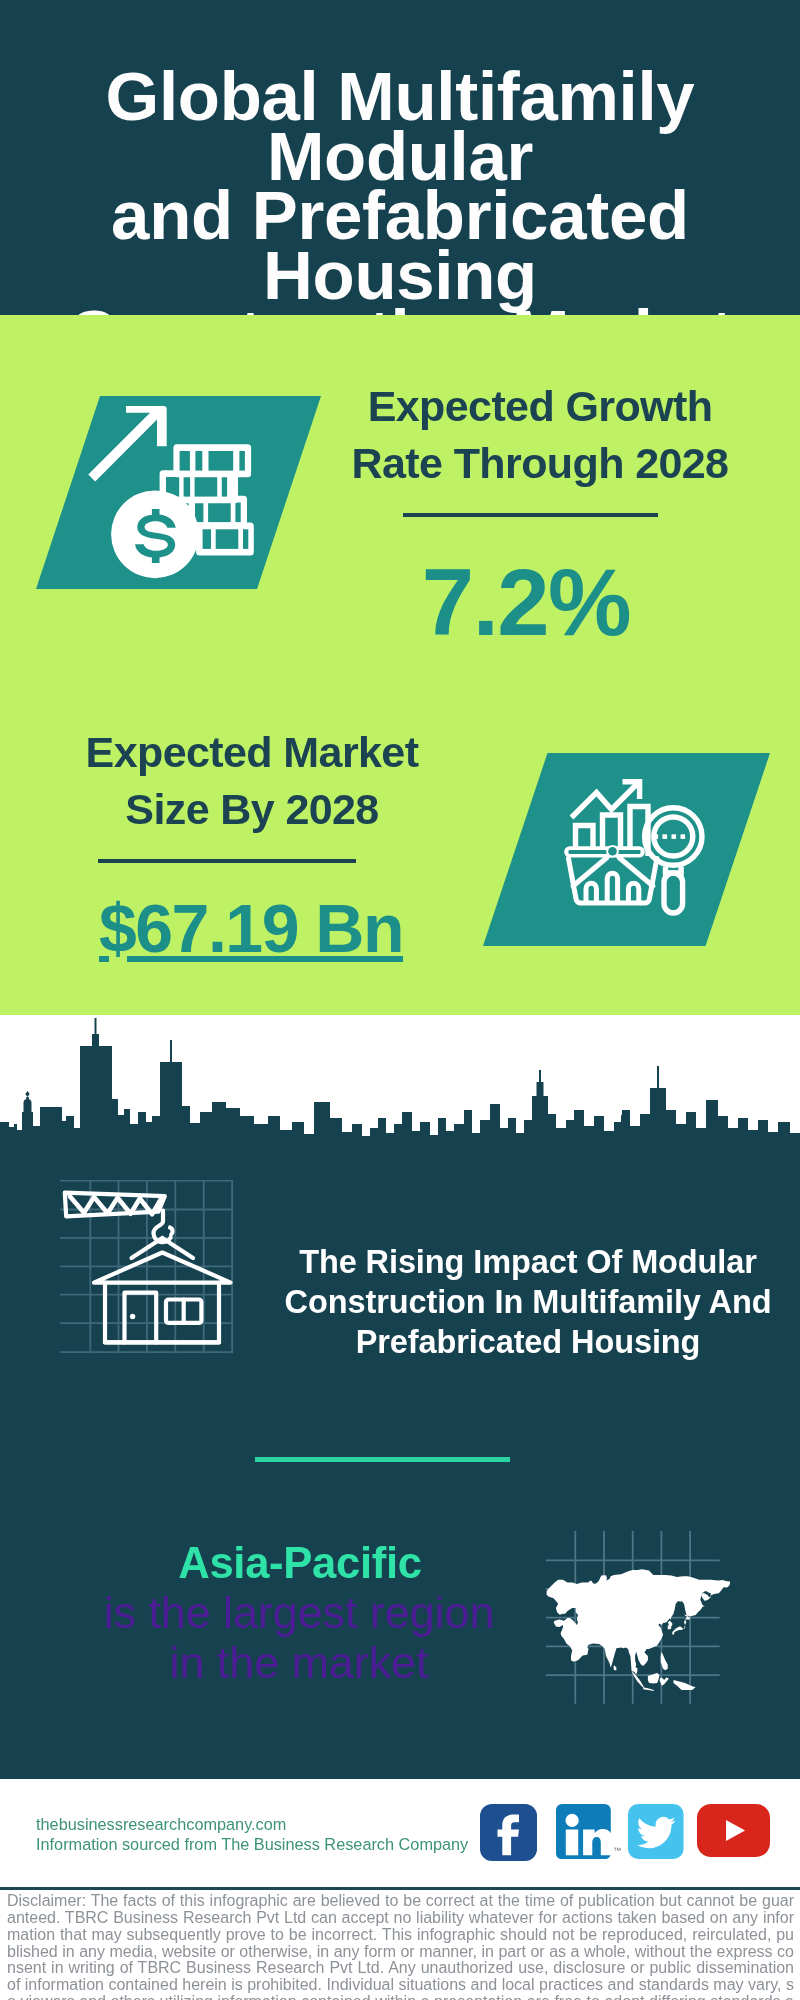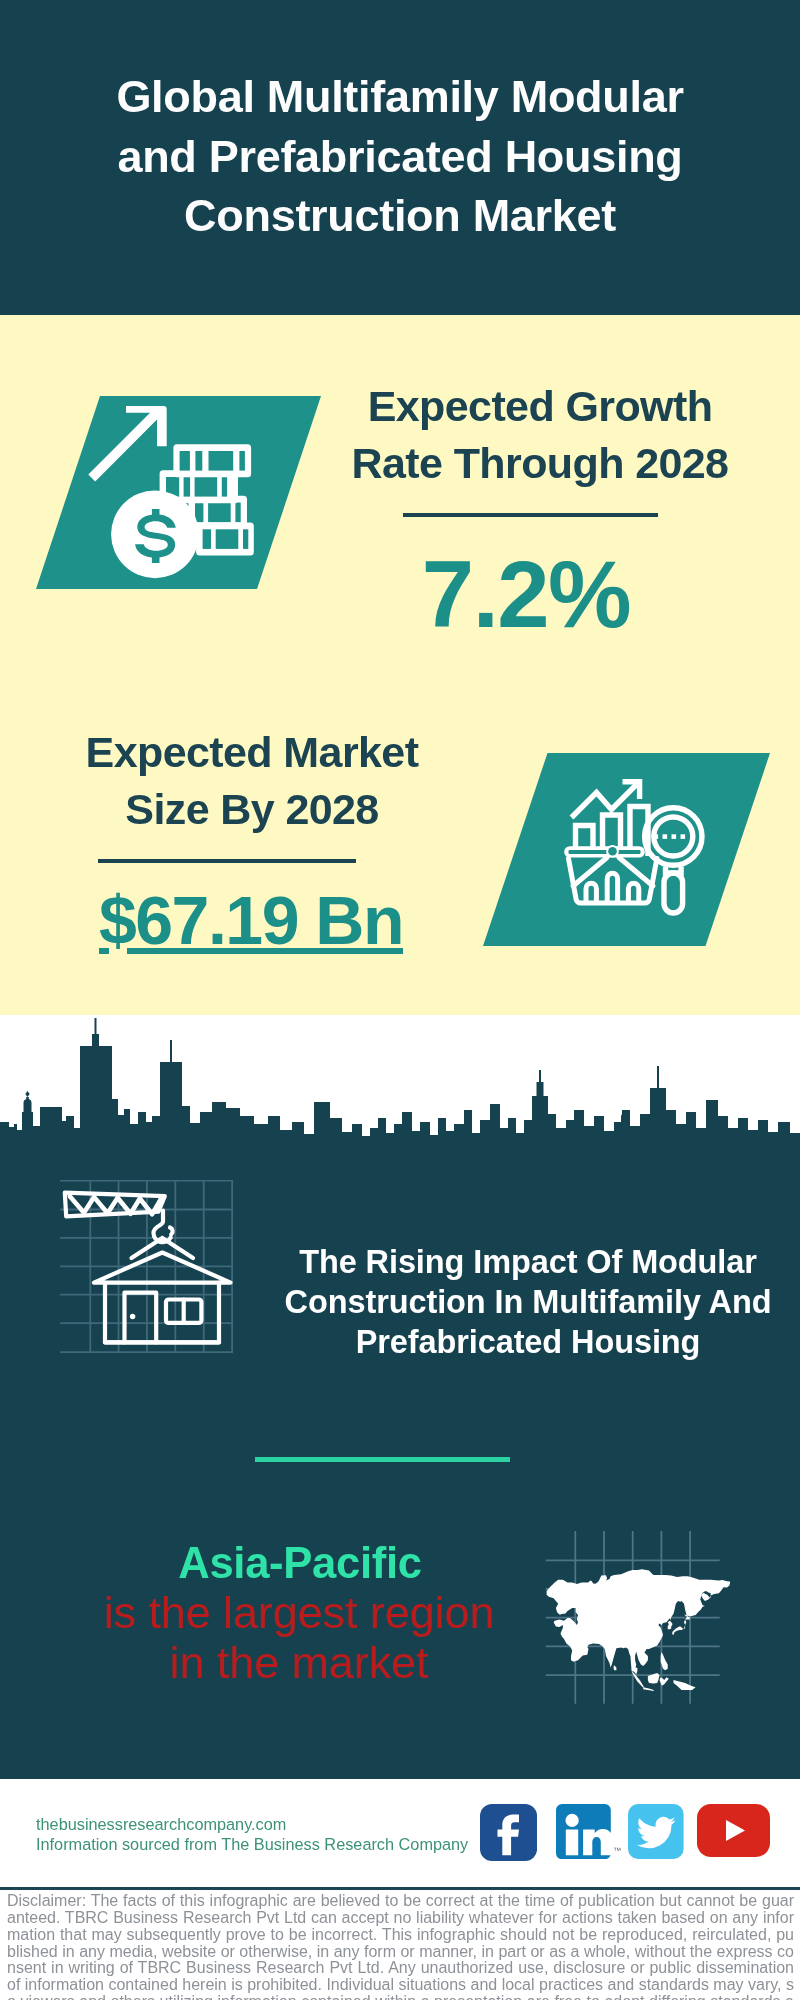--- a/index.html
+++ b/index.html
@@ -3,37 +3,37 @@
 <meta charset="utf-8">
 <title>Infographic</title>
 <style>
   html,body{margin:0;padding:0;}
   body{width:800px;height:2000px;background:#ffffff;font-family:"Liberation Sans",sans-serif;overflow:hidden;-webkit-font-smoothing:antialiased;}
   .page{position:relative;width:800px;height:2000px;overflow:hidden;}
 
   
   .header{position:absolute;left:0;top:0;width:800px;height:315px;background:#16414f;}
   .header .title{position:absolute;left:0;top:67px;width:800px;text-align:center;color:#fdfdfd;
-     font-size:45px;font-weight:bold;line-height:59.5px;letter-spacing:-0.3px;}
-
-  
-  .mid{position:absolute;left:0;top:315px;width:800px;height:700px;background:#fef9c3;}
+     font-size:69px;font-weight:bold;line-height:59.5px;letter-spacing:-0.3px;}
+
+  
+  .mid{position:absolute;left:0;top:315px;width:800px;height:700px;background:#bef264;}
 
   .para{position:absolute;background:#1d918a;}
   .para1{left:36px;top:81px;width:285px;height:193px;
      clip-path:polygon(64px 0,285px 0,221px 193px,0 193px);}
   .para2{left:483px;top:438px;width:287px;height:193px;
      clip-path:polygon(64.5px 0,287px 0,222.5px 193px,0 193px);}
   .icon1{position:absolute;left:88px;top:77px;width:172px;height:190px;}
   .icon2{position:absolute;left:560px;top:460px;width:150px;height:150px;}
 
   .statlabel{position:absolute;color:#1b4352;font-weight:bold;text-align:center;letter-spacing:-0.6px;
      font-size:43px;line-height:56.7px;}
   .rule{position:absolute;background:#1b4352;height:4px;}
-  .statvalue{position:absolute;color:#1b8f88;font-weight:bold;text-align:center;letter-spacing:-1.5px;}
+  .statvalue{position:absolute;color:#1b8f88;font-weight:bold;text-align:center;letter-spacing:-1.5px;margin-top:8px;}
   .sl1{left:340px;top:63px;width:400px;}
   .r1{left:403px;top:198px;width:255px;}
   .sv1{left:326px;top:225px;width:400px;font-size:94px;line-height:110px;}
   .sl2{left:52px;top:409px;width:400px;}
   .r2{left:98px;top:544px;width:258px;}
   .sv2{left:51px;top:562px;width:400px;font-size:68px;line-height:86px;text-decoration:underline;}
 
   
   .dark{position:absolute;left:0;top:1144px;width:800px;height:635.4px;background:#16414f;}
   .skyline{position:absolute;left:0;top:1000px;width:800px;height:160px;z-index:3;}
@@ -41,21 +41,21 @@
   .craneicon{position:absolute;left:60px;top:1180px;width:180px;height:175px;}
   .mapicon{position:absolute;left:540px;top:1525px;width:190px;height:185px;}
   .driverttl{position:absolute;color:#2fe3a8;font-weight:bold;text-align:center;
      left:315px;top:1185px;width:400px;font-size:40px;line-height:40px;letter-spacing:-0.3px;}
   .drivertxt{position:absolute;color:#ffffff;font-weight:bold;text-align:center;
      left:248px;top:1242px;width:560px;white-space:nowrap;font-size:32.5px;line-height:40px;letter-spacing:-0.1px;}
   .greenrule{position:absolute;background:#2bd3a2;height:5px;left:254.5px;top:1456.5px;width:255.5px;}
 
   .region1{position:absolute;color:#2fe3a8;font-weight:bold;text-align:center;
      left:100px;top:1540px;width:400px;font-size:43.6px;line-height:47px;letter-spacing:-0.3px;}
-  .region2{position:absolute;color:#b91c1c;text-align:center;line-height:47px;font-weight:400;
+  .region2{position:absolute;color:#4c1d95;text-align:center;line-height:47px;font-weight:400;
      left:94px;top:1588px;width:410px;font-size:45px;line-height:49.9px;letter-spacing:-0.1px;white-space:nowrap;}
 
   
   .footwhite{position:absolute;left:0;top:1779.4px;width:800px;height:220.6px;background:#fff;}
   .srcblock{position:absolute;left:36px;top:1815px;width:480px;color:#3d9279;
      font-size:16.3px;line-height:19.9px;white-space:nowrap;letter-spacing:0px;}
   .social{position:absolute;top:1804px;left:480px;}
   .sicon{position:absolute;top:0;}
   .tm{position:absolute;left:133px;top:42px;font-size:8px;color:#6b6b6b;}
   .fdiv{position:absolute;background:#1c4654;height:2.6px;left:0;top:1887px;width:800px;}

